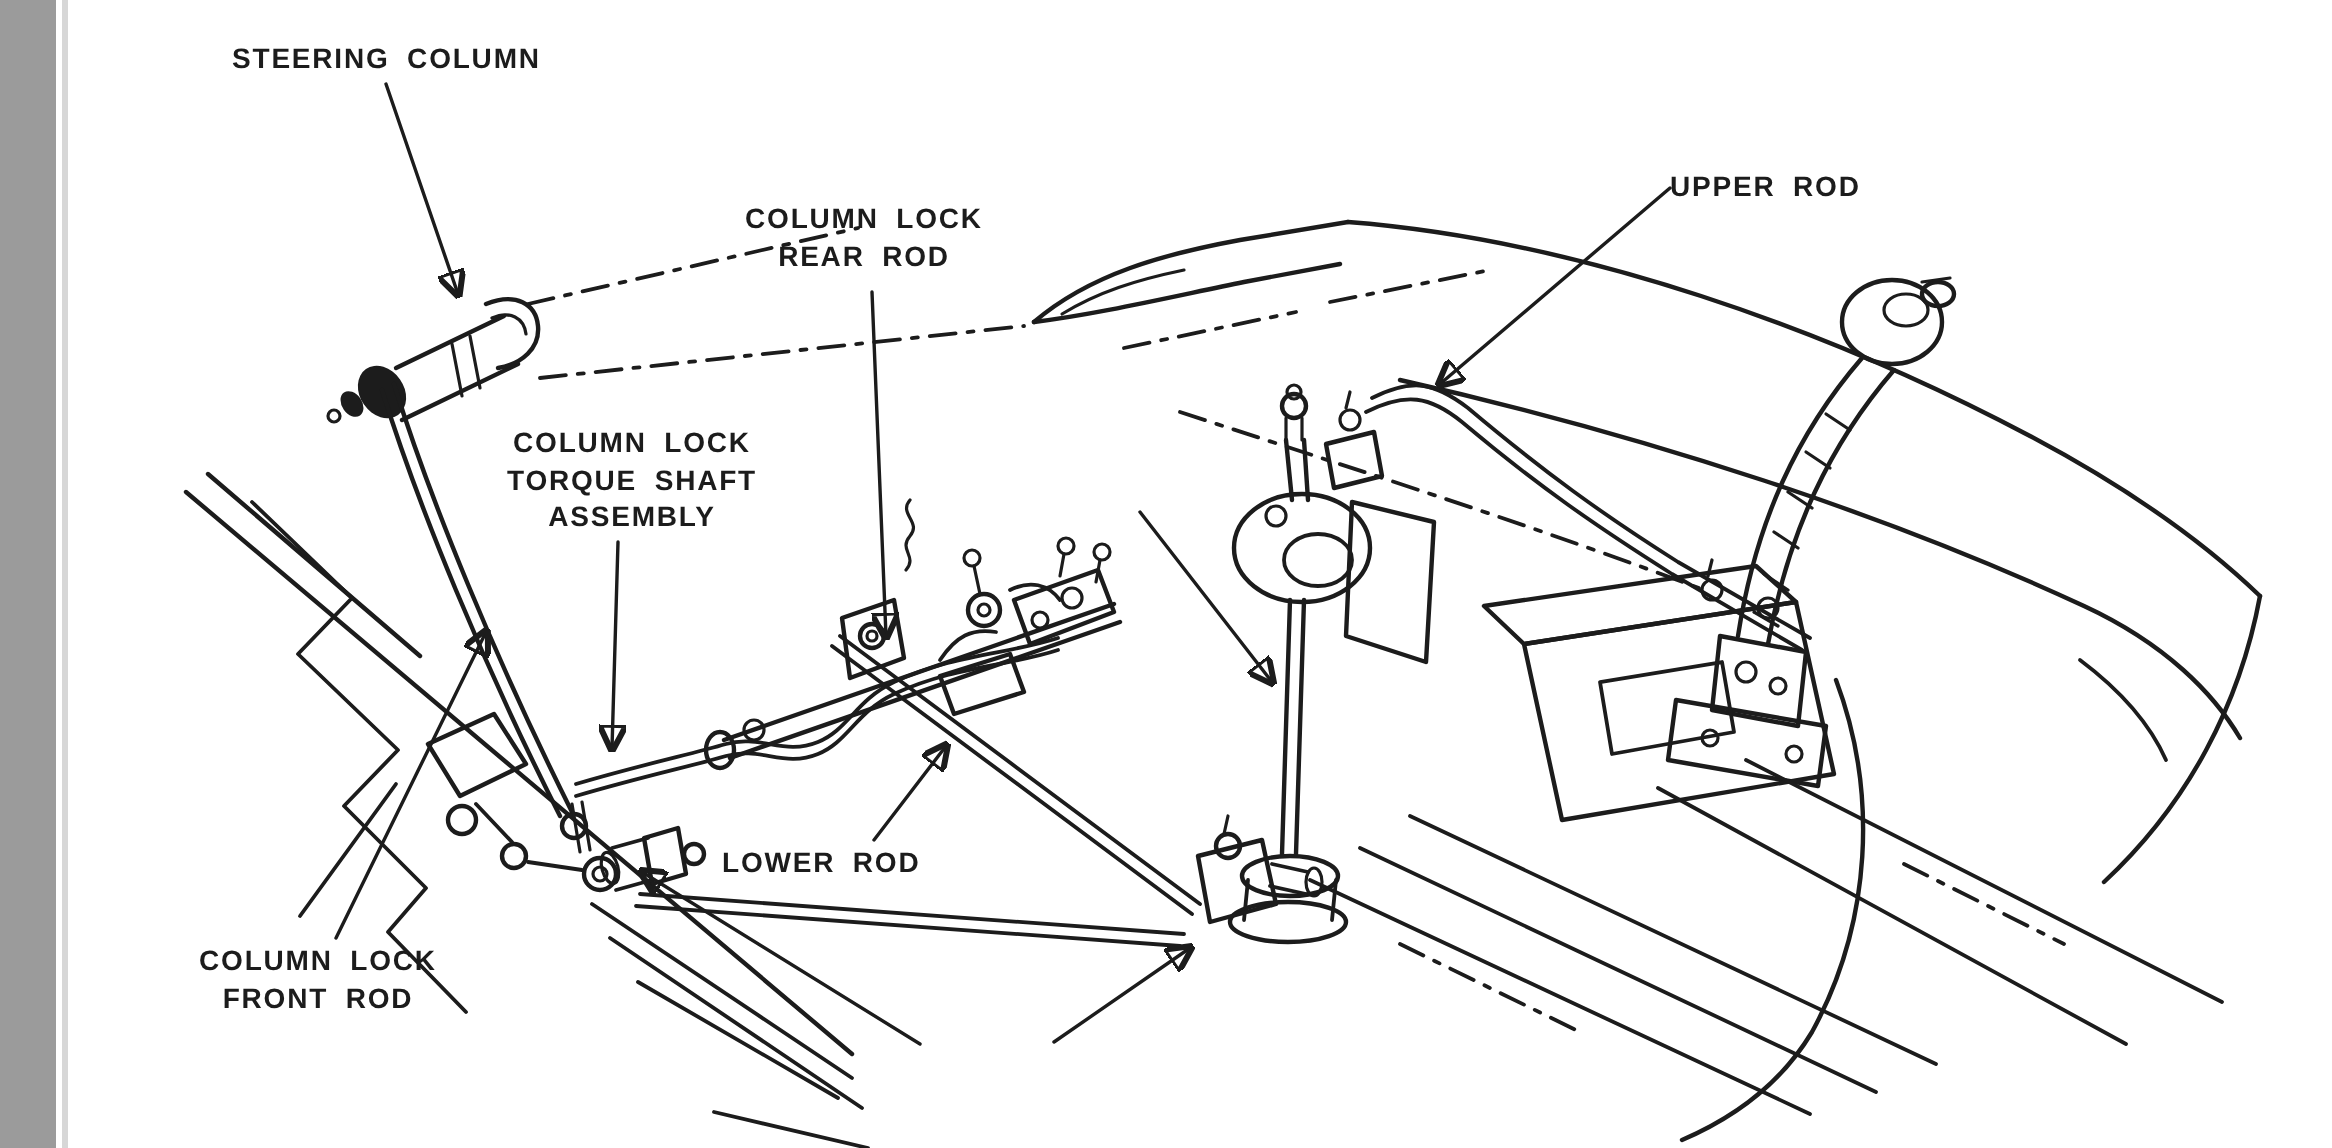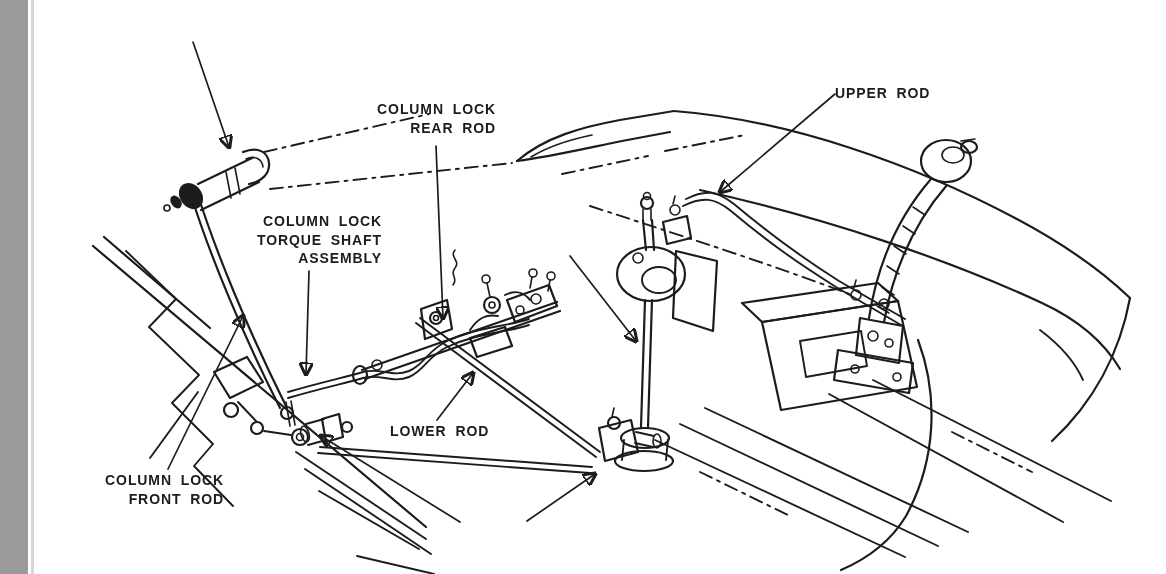--- a/index.html
+++ b/index.html
@@ -21,21 +21,21 @@
   }
   svg.art .thin { stroke-width:1.6; }
   svg.art .mid  { stroke-width:1.9; }
   svg.art .dd   { stroke-dasharray:13 6 3 6; stroke-width:1.9; }
   svg.art .fill { fill:var(--ink); stroke:none; }
   svg.art .leader { stroke-width:1.7; }
   .arrowhead { fill:var(--ink); }
   .label {
     position:absolute; color:var(--ink);
     font-size:14px; font-weight:700; letter-spacing:0.9px; word-spacing:4px;
-    line-height:18.5px; white-space:pre-line; text-align:right;
+    line-height:18.5px; white-space:pre-line; text-align:center;
   }
   .label.left-align { text-align:left; }
 </style>
 </head>
 <body>
 
 <div id="stage">
 
   <div id="margin-bar"></div>
 
@@ -227,30 +227,31 @@
       <path class="leader" d="M835,94 L720,192" marker-end="url(#arr)"></path>
       <path class="leader" d="M309,271 L306,374" marker-end="url(#arr)"></path>
       <path class="leader" d="M570,256 L636,341" marker-end="url(#arr)"></path>
       <path class="leader" d="M437,420 L473,373" marker-end="url(#arr)"></path>
       <path class="leader" d="M168,469 L243,316" marker-end="url(#arr)"></path>
       <path class="leader" d="M460,522 L321,436" marker-end="url(#arr)"></path>
       <path class="leader" d="M527,521 L595,474" marker-end="url(#arr)"></path>
     </g>
   </svg>
 
+  <div class="label left-align" style="left:116px; top:20px;">STEERING COLUMN</div>
 
   <div class="label" style="left:368px; top:100px; width:128px;">COLUMN LOCK
 REAR ROD</div>
 
   <div class="label left-align" style="left:835px; top:84px;">UPPER ROD</div>
 
   <div class="label" style="left:250px; top:212px; width:132px;">COLUMN LOCK
 TORQUE SHAFT
 ASSEMBLY</div>
 
 
-  <div class="label left-align" style="left:390px; top:422px;">LOWER ROD</div>
+  <div class="label left-align" style="left:361px; top:422px;">LOWER ROD</div>
 
   <div class="label" style="left:94px; top:471px; width:130px;">COLUMN LOCK
 FRONT ROD</div>
 
 
 </div>
 
 </body></html>

